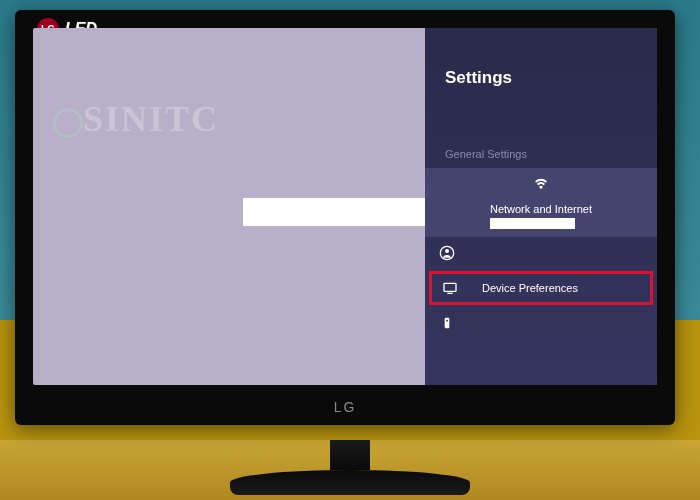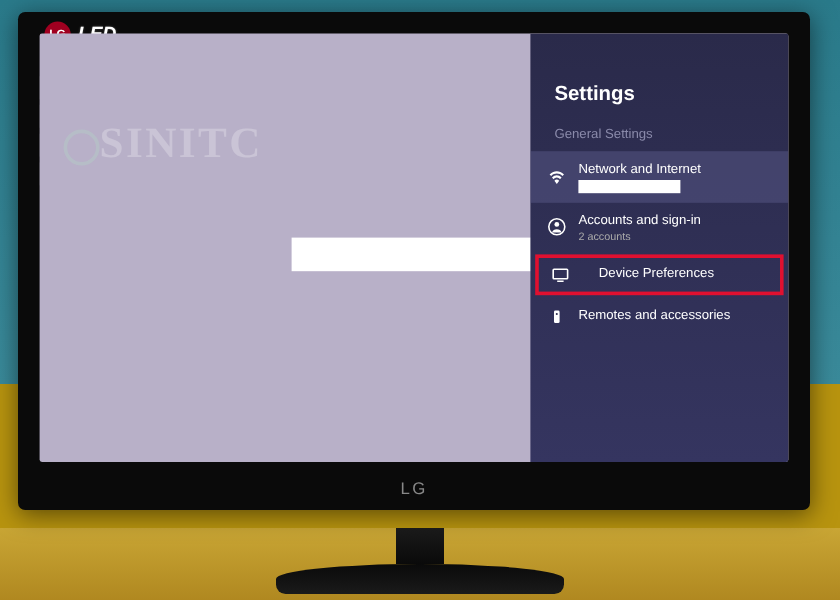--- a/index.html
+++ b/index.html
@@ -143,46 +143,48 @@
     }
     .startup-text {
       color: #2a2a3a;
       font-size: 13px;
       margin-top: 8px;
     }
     .settings-panel {
       position: absolute;
       top: 0;
       right: 0;
-      width: 215px;
+      width: 232px;
       height: 100%;
       background: linear-gradient(180deg, #2a2a4a 0%, #353560 100%);
       color: white;
       overflow: hidden;
     }
     .settings-title {
       padding: 40px 0 12px 20px;
       font-size: 17px;
       font-weight: bold;
     }
     .section-label {
       padding: 6px 0 8px 20px;
       font-size: 11px;
       color: #8a8aaa;
+      margin-top: 42px;
     }
     .nav-item {
       display: flex;
       align-items: center;
       padding: 8px 14px;
       gap: 10px;
       min-height: 32px;
       cursor: pointer;
     }
     .nav-item.selected {
       background: rgba(100,100,150,0.4);
+      flex-direction: column;
     }
     .nav-item.highlighted {
       border: 3px solid #e01030;
       margin: 2px 4px;
       padding: 6px 10px;
       gap: 24px;
     }
     .nav-icon {
       width: 16px;
       height: 16px;
@@ -261,45 +263,40 @@
       </div>
 
       <div class="nav-item">
         <span class="nav-icon">
           <svg viewBox="0 0 24 24" width="16" height="16" fill="white">
               <circle cx="12" cy="12" r="10" fill="none" stroke="white" stroke-width="2"></circle>
               <circle cx="12" cy="9" r="3"></circle>
               <path d="M6 19c1-3 3-4 6-4s5 1 6 4"></path>
             </svg>
         </span>
-        <div>
-          <div class="nav-label">Accounts and sign-in</div>
-          <div class="nav-sublabel">2 accounts</div>
-        </div>
       </div>
 
 
       <div class="nav-item highlighted">
         <span class="nav-icon">
           <svg viewBox="0 0 24 24" width="16" height="16" fill="none" stroke="white" stroke-width="2">
               <rect x="3" y="5" width="18" height="12" rx="1"></rect>
               <line x1="8" y1="20" x2="16" y2="20"></line>
             </svg>
         </span>
         <div class="nav-label">Device Preferences</div>
       </div>
 
       <div class="nav-item">
         <span class="nav-icon">
           <svg viewBox="0 0 24 24" width="14" height="16" fill="white">
               <rect x="8" y="3" width="8" height="18" rx="2"></rect>
               <circle cx="12" cy="8" r="1.5" fill="#2a2a4a"></circle>
             </svg>
         </span>
-        <div class="nav-label">Remotes and accessories</div>
       </div>
     </div>
   </div>
 
   <div class="tv-bottom">LG</div>
 </div>
 
 <div class="tv-stand">
   <div class="stand-neck"></div>
   <div class="stand-base"></div>

